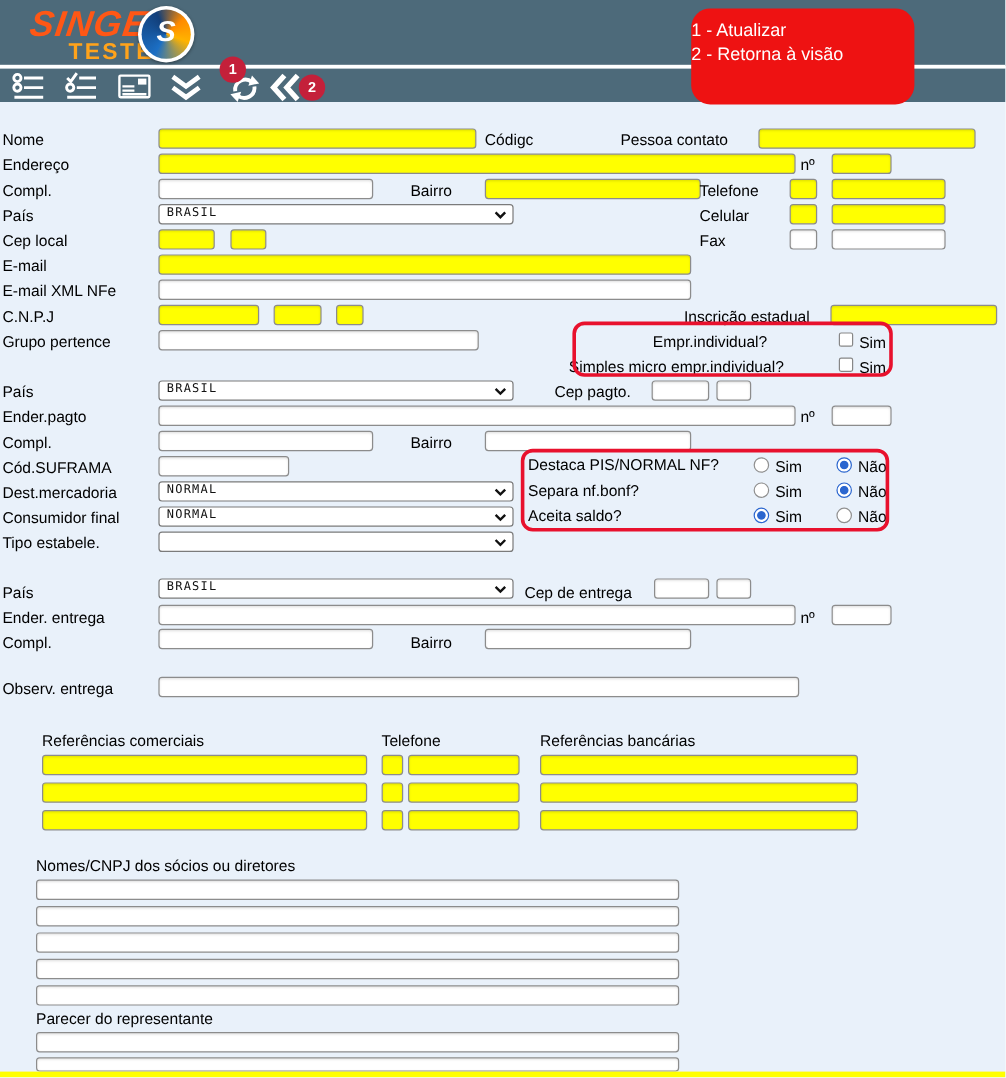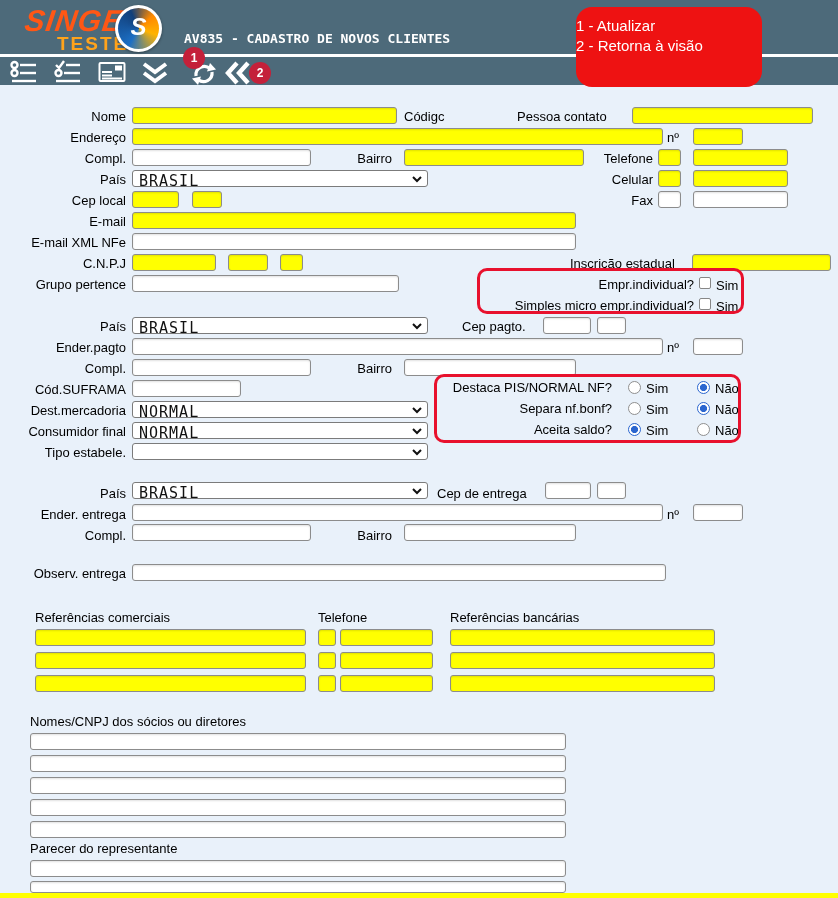--- a/index.html
+++ b/index.html
@@ -12,25 +12,25 @@
   .logo-circle{position:absolute;left:115px;top:5px;width:47px;height:47px;border-radius:50%;background:#fff;box-shadow:0 1px 3px rgba(0,0,0,.4)}
   .logo-inner{position:absolute;left:3px;top:3px;right:3px;bottom:3px;border-radius:50%;
     background:conic-gradient(from 210deg,#1c6fc4,#123f7a 35%,#ff8a00 55%,#ffb300 72%,#1c6fc4)}
   .logo-s{position:absolute;left:0;top:8px;width:100%;text-align:center;color:#fff;font-size:24px;font-weight:900;font-style:italic}
   .hdr-txt{position:absolute;color:#fff;font-family:"DejaVu Sans Mono",monospace;font-size:13px;white-space:nowrap}
   .tico{position:absolute;top:60px}
   .badge{position:absolute;width:22px;height:22px;border-radius:50%;background:#c4203a;color:#fff;font-weight:bold;font-size:12px;text-align:center;line-height:22px;z-index:6}
   .callout{position:absolute;left:576px;top:7px;width:186px;height:80px;background:#ee1212;border-radius:16px;z-index:7;
     color:#fff;font-size:15px;text-align:left;padding-top:9px;line-height:20px}
   .lbl{position:absolute;font-size:13px;color:#000;white-space:nowrap;line-height:15px}
-  .r{text-align:right}
+  .r{text-align:left}
   .inp{position:absolute;height:17px;background:#fff;border:1px solid #8c8c8c;border-radius:3px;box-shadow:inset 0 1px 2px rgba(0,0,0,.12)}
   .yel{background:#ffff00}
   .sel{position:absolute;height:17px;background:#fff;border:1px solid #7b7b7b;border-radius:3px;
-    font-family:"DejaVu Sans Mono",monospace;font-size:15px;letter-spacing:1px;color:#111;padding:1px 18px 0 6px;white-space:nowrap;overflow:hidden}
+    font-family:"DejaVu Sans Mono",monospace;font-size:10px;letter-spacing:1px;color:#111;padding:1px 18px 0 6px;white-space:nowrap;overflow:hidden}
   .sel svg{position:absolute;right:5px;top:4px}
   .chk{position:absolute;width:12px;height:12px;background:#fff;border:1px solid #878787;border-radius:2px}
   .radio{position:absolute;width:13px;height:13px;border-radius:50%;background:#fff;border:1px solid #8f8f8f}
   .radio.on{border:1px solid #2b66cf;background:radial-gradient(circle at 50% 50%,#2b66cf 0 3.2px,#fff 3.9px)}
   .redbox{position:absolute;border:3px solid #e8112d;border-radius:10px;pointer-events:none;z-index:5}
   .strip{position:absolute;left:0;top:893px;width:838px;height:5px;background:#ffff00}
 </style>
 </head>
 <body>
 
@@ -40,21 +40,20 @@
   <div class="band" style="top:57px;height:28px"></div>
   <div class="sep"></div>
 
   <div class="brand-top">SINGE</div>
   <div class="brand-bottom">TESTE</div>
   <div class="logo-circle">
     <div class="logo-inner"></div>
     <div class="logo-s">S</div>
   </div>
 
-  <div class="hdr-txt" style="left:184px;top:31px;font-weight:bold">AV835 - CADASTRO DE NOVOS CLIENTES</div>
 
   <svg class="tico" style="left:10px" width="28" height="24" viewBox="0 0 28 24">
     <g stroke="#fff" stroke-width="2.4" fill="none">
       <circle cx="4.5" cy="5" r="3"></circle>
         <line x1="10" y1="5" x2="26" y2="5"></line>
       <circle cx="4.5" cy="13" r="3"></circle>
         <line x1="10" y1="13" x2="26" y2="13"></line>
       <line x1="2" y1="21" x2="26" y2="21"></line>
     </g>
   </svg>

